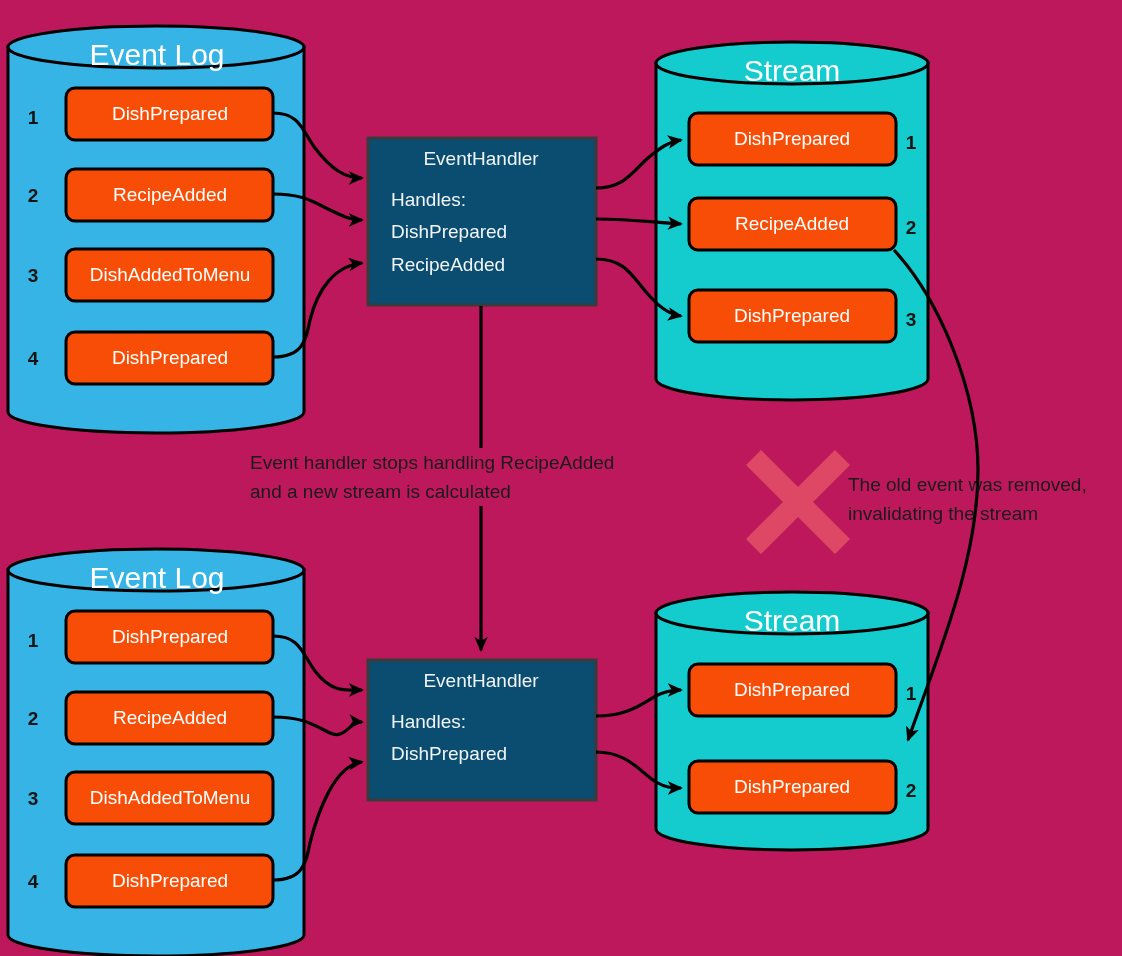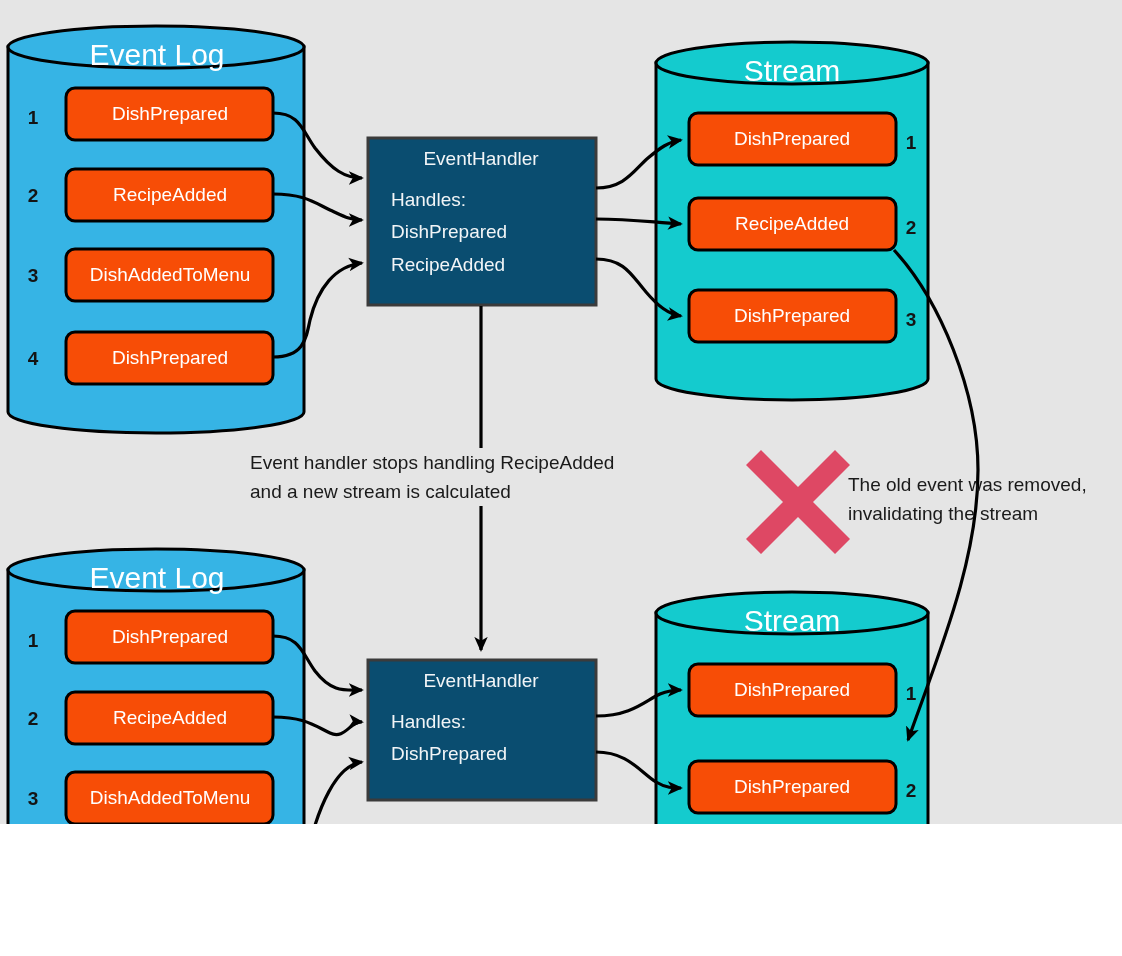--- a/index.html
+++ b/index.html
@@ -7,22 +7,22 @@
     margin: 0;
     padding: 0;
     background: #ffffff;
   }
   body {
     font-family: "Liberation Sans", sans-serif;
   }
   #stage {
     position: relative;
     width: 1122px;
-    height: 824px;
-    background: #e5e5e5;
+    height: 956px;
+    background: #be185d;
     overflow: hidden;
   }
   #stage > svg.layer {
     position: absolute;
     left: 0;
     top: 0;
     width: 1122px;
     height: 956px;
   }
   #edges { z-index: 5; pointer-events: none; }

